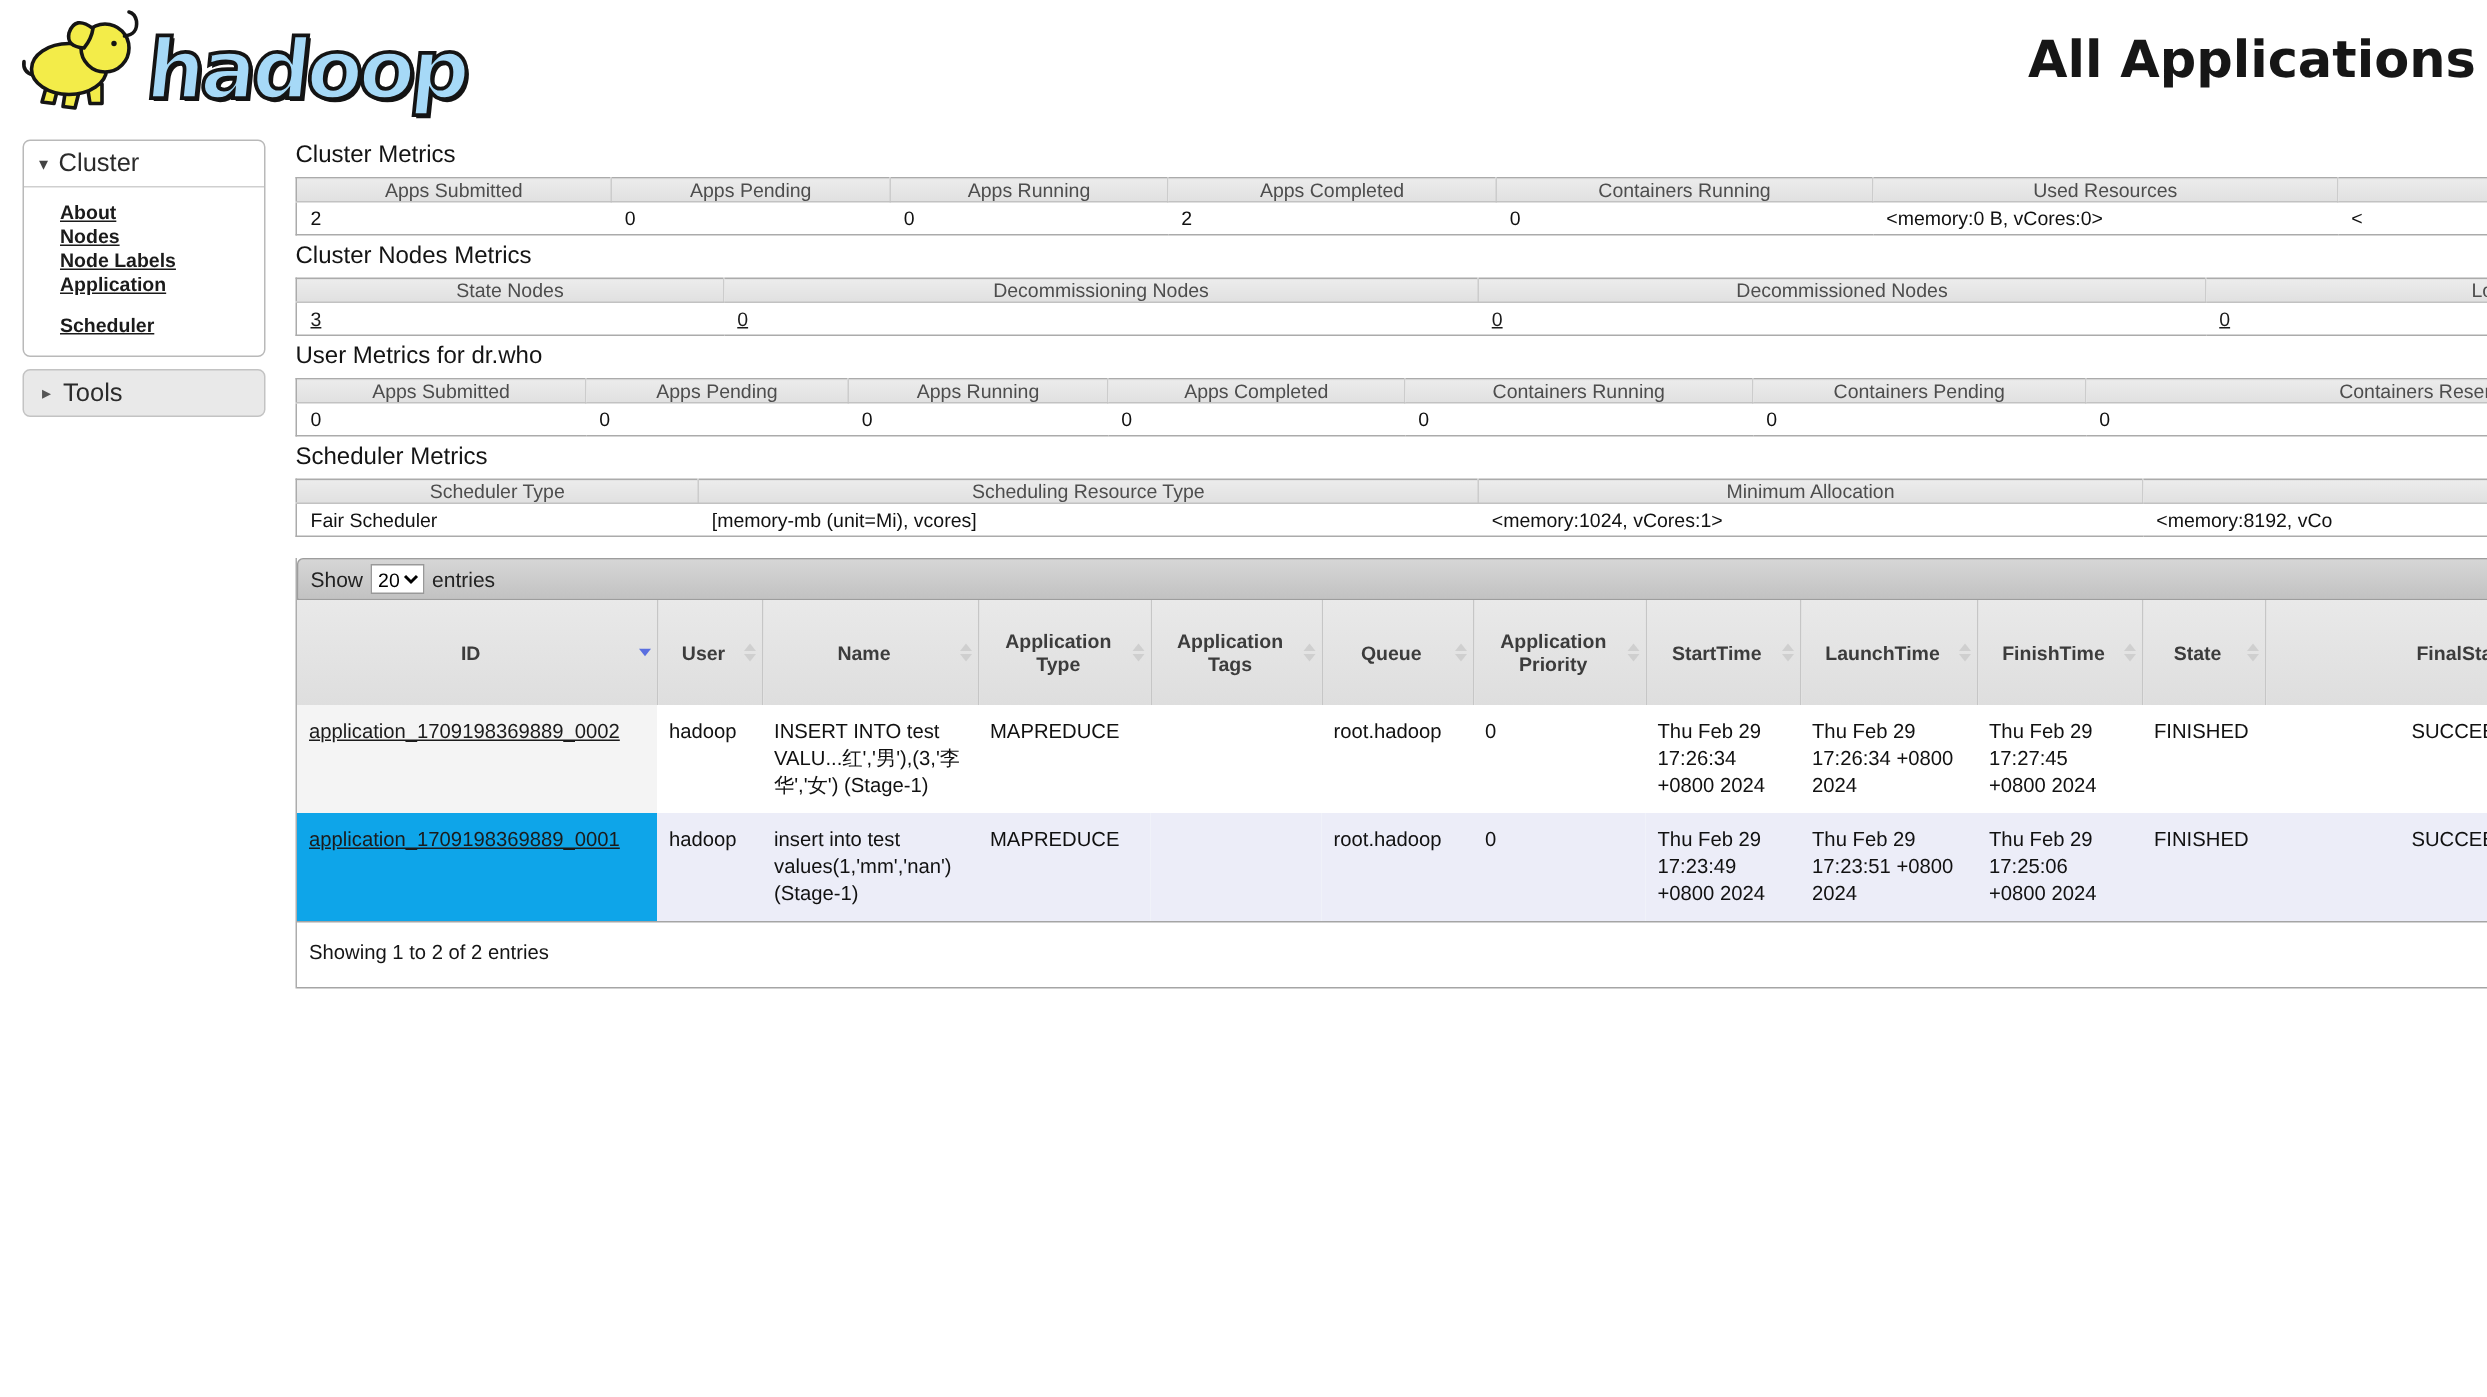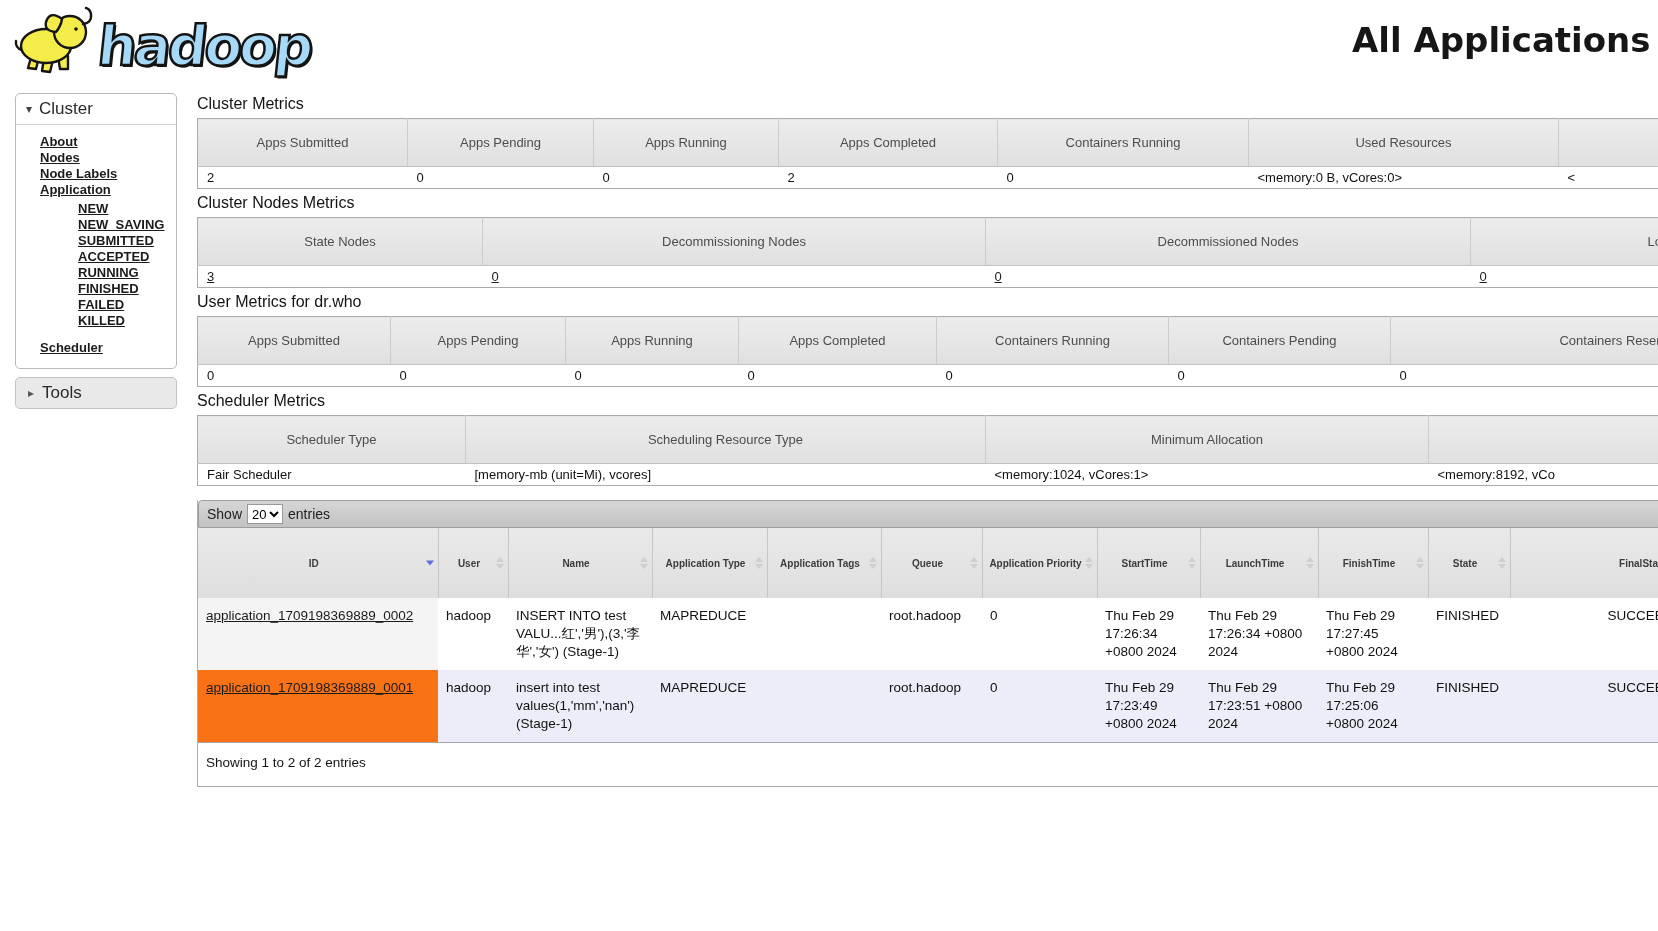--- a/index.html
+++ b/index.html
@@ -50,21 +50,21 @@
   .tools-bar .tri { font-size: 12px; color: #555; }
 
   
   .main { position: absolute; left: 197px; top: 90px; width: 1800px; }
   .sec-title { font-size: 16px; font-weight: 400; color: #141414; margin: 5px 0 5px; }
 
   table.metrics { border-collapse: collapse; table-layout: fixed; margin-bottom: 2px; }
   table.metrics th {
     background: linear-gradient(#ececec, #e0e0e0);
     color: #4d4d4d; font-weight: 400; font-size: 13px; text-align: center;
-    padding: 16px 4px; border-right: 1px solid #cccccc; border-bottom: 1px solid #c2c2c2;
+    padding: 0 4px; border-right: 1px solid #cccccc; border-bottom: 1px solid #c2c2c2;
     overflow: hidden; white-space: nowrap;
   }
   table.metrics { border: 1px solid #ababab; }
   table.metrics td {
     font-size: 13px; color: #111; text-align: left; padding: 3px 9px;
     white-space: nowrap; overflow: visible;
   }
   table.metrics a { color: #1b1b1b; text-decoration: underline; }
 
   
@@ -73,37 +73,37 @@
     background: linear-gradient(#d6d6d6, #c2c2c2);
     border: 1px solid #9d9d9d; border-radius: 4px 4px 0 0;
     padding: 3px 8px; font-size: 14px; color: #222;
     display: flex; align-items: center; gap: 5px;
   }
   .dt-toolbar select { font-size: 13px; width: 36px; height: 20px; border: 1px solid #999; background: #fff; }
 
   table.apps { border-collapse: collapse; table-layout: fixed; width: 1592px; }
   table.apps th {
     background: linear-gradient(#e9e9e9, #dedede);
-    font-size: 10px; font-weight: 700; color: #3c3c3c; text-align: center;
+    font-size: 13px; font-weight: 700; color: #3c3c3c; text-align: center;
     padding: 12px 14px 12px 6px; border-right: 1px solid #c6c6c6; position: relative;
     vertical-align: middle; height: 70px;
   }
   .sorters { position: absolute; right: 4px; top: 50%; transform: translateY(-50%); display: flex; flex-direction: column; gap: 2px; }
   .tri-up   { width: 0; height: 0; border-left: 4px solid transparent; border-right: 4px solid transparent; border-bottom: 5px solid #cfcfcf; }
   .tri-down { width: 0; height: 0; border-left: 4px solid transparent; border-right: 4px solid transparent; border-top: 5px solid #cfcfcf; }
   .tri-down.active { border-top-color: #5a6fe0; }
 
   table.apps td {
     font-size: 13.5px; color: #111; padding: 9px 8px; vertical-align: top;
     line-height: 18px;
   }
   tr.row-odd td { background: #ffffff; }
   tr.row-odd td.sortcol { background: #f4f4f4; margin-left: 42px; }
   tr.row-even td { background: #ecedf8; }
-  tr.row-even td.sortcol { background: #f97316; }
+  tr.row-even td.sortcol { background: #0ea5e9; }
   table.apps a { color: #1b1b1b; text-decoration: underline; }
   td.final-cell, th.final-col { text-align: center; }
 
   .dt-footer {
     border-top: 1px solid #a5a5a5; border-bottom: 1px solid #a5a5a5;
     background: #fff; font-size: 13.5px; color: #151515;
     padding: 12px 8px 16px;
   }
 </style>
 </head>
@@ -137,30 +137,20 @@
   <div class="accordion-box">
     <div class="accordion-header">
       <span class="tri">▾</span>
       <span>Cluster</span>
     </div>
     <div class="side-links">
       <a href="#">About</a>
       <a href="#">Nodes</a>
       <a href="#">Node Labels</a>
       <a href="#">Application</a>
-      <div class="sub-links">
-        <a href="#">NEW</a>
-        <a href="#">NEW_SAVING</a>
-        <a href="#">SUBMITTED</a>
-        <a href="#">ACCEPTED</a>
-        <a href="#">RUNNING</a>
-        <a href="#">FINISHED</a>
-        <a href="#">FAILED</a>
-        <a href="#">KILLED</a>
-      </div>
       <a href="#" class="sched">Scheduler</a>
     </div>
   </div>
   <div class="tools-bar">
     <span class="tri">▸</span>
     <span>Tools</span>
   </div>
 </div>
 
 <div class="main">

